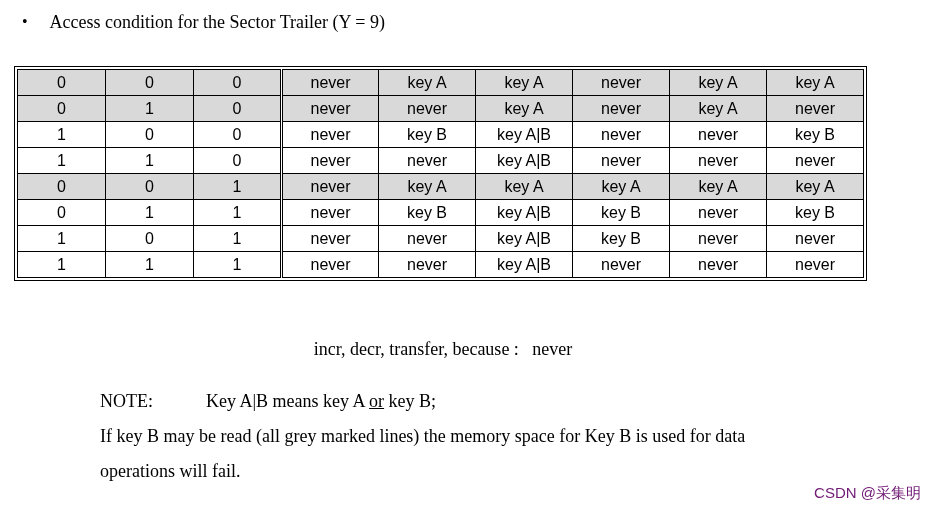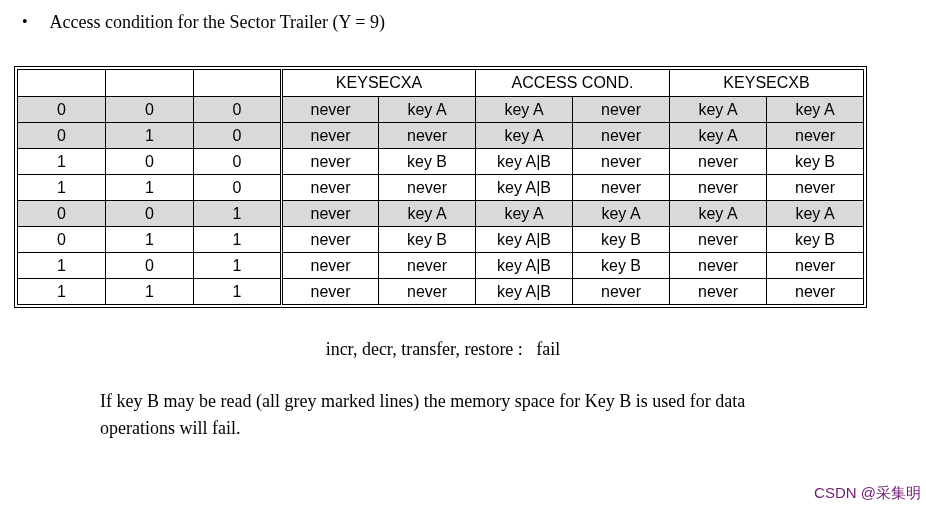--- a/index.html
+++ b/index.html
@@ -48,21 +48,21 @@
     text-align: center; font-size: 18px; white-space: pre;
   }
 
   
   .note-block {
     position: absolute; left: 100px; top: 388px; width: 818px;
     font-size: 18px; line-height: 27px;
   }
   .note-label { display: inline-block; width: 106px; }
   .u { text-decoration: underline; }
-  .para-line { white-space: nowrap; }
+  .para-line { white-space: nowrap; margin-top: 8px; }
 
   
   .watermark {
     position: absolute; right: 5px; top: 484px;
     font-family: "Liberation Sans", sans-serif;
     font-size: 15px; color: #701a75;
   }
 </style>
 </head>
 <body>
@@ -79,28 +79,20 @@
         <col class="c-small">
         <col class="c-small">
       <col class="c-big">
         <col class="c-big">
         <col class="c-big">
       <col class="c-big">
         <col class="c-big">
         <col class="c-big">
     </colgroup>
     <tbody>
-        <tr>
-      <th></th>
-      <th></th>
-      <th></th>
-      <th colspan="2" class="dbl">KEYSECXA</th>
-      <th colspan="2">ACCESS COND.</th>
-      <th colspan="2">KEYSECXB</th>
-    </tr>
     <tr class="grey">
       <td>0</td>
       <td>0</td>
       <td>0</td>
       <td class="dbl">never</td>
       <td>key A</td>
       <td>key A</td>
       <td>never</td>
       <td>key A</td>
       <td>key A</td>
@@ -179,20 +171,23 @@
       <td>never</td>
       <td>key A|B</td>
       <td>never</td>
       <td>never</td>
       <td>never</td>
     </tr>
   </tbody>
     </table>
 </div>
 
-<div class="footer-line">incr, decr, transfer, restore :   fail</div>
+<div class="footer-line">incr, decr, transfer, because :   never</div>
 
 <div class="note-block">
+  <div>
+    <span class="note-label">NOTE:</span><span>Key A|B means key A </span><span class="u">or</span><span> key B;</span>
+  </div>
   <div class="para-line">If key B may be read (all grey marked lines) the memory space for Key B is used for data</div>
   <div class="para-line">operations will fail.</div>
 </div>
 
 <div class="watermark">CSDN @采集明</div>
 
 </body></html>

